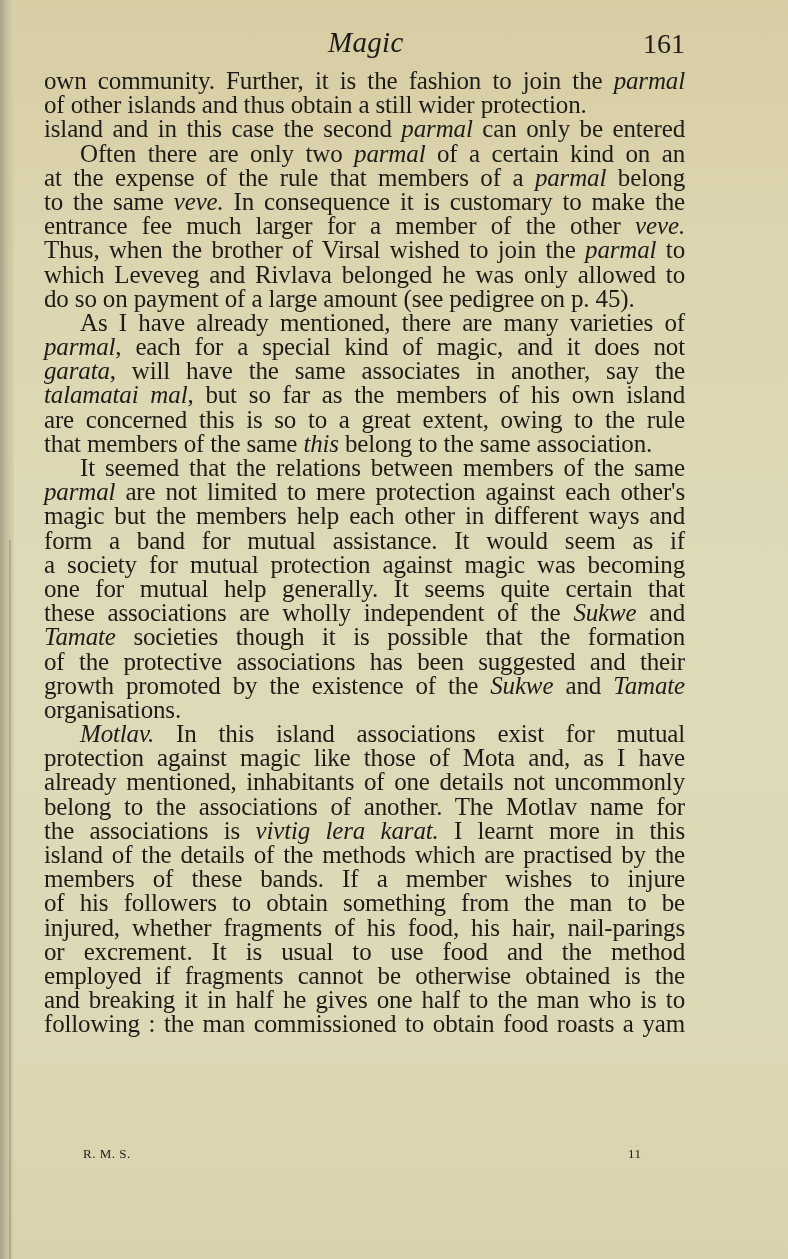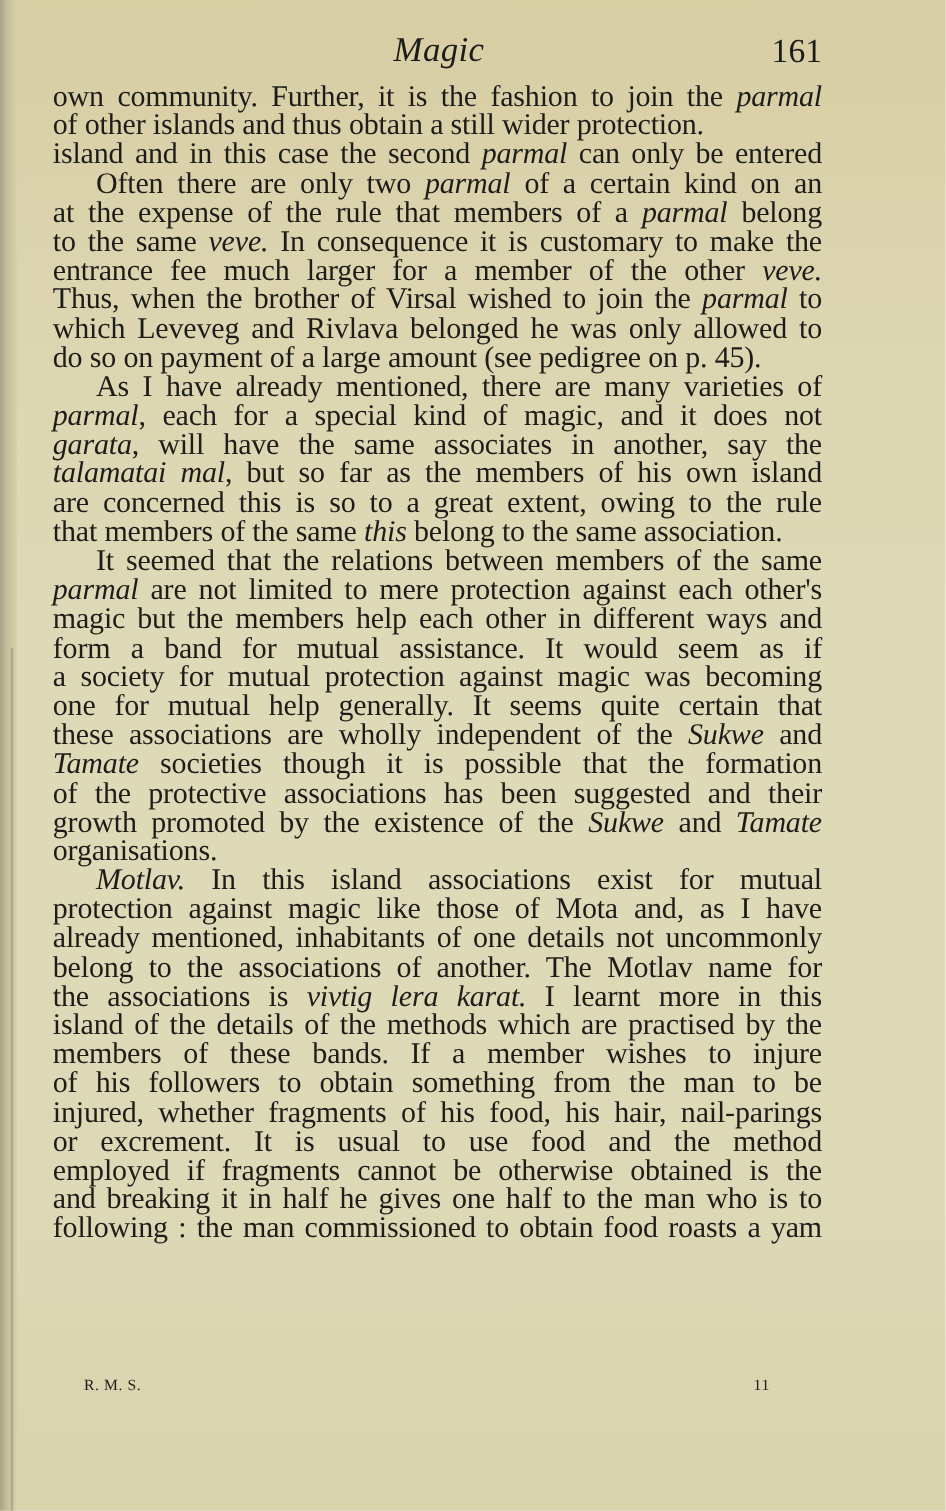--- a/index.html
+++ b/index.html
@@ -36,21 +36,21 @@
     white-space: nowrap; text-align: justify; text-align-last: justify;
     letter-spacing: -0.15px;
   }
   .line.last { text-align-last: left; }
   .line.indent { padding-left: 36px; }
   i { font-style: italic; }
   .footer {
     position: absolute; top: 1146px; left: 0; width: 788px; height: 20px;
     font-size: 13px; letter-spacing: 0.5px;
   }
-  .sig { position: absolute; left: 70px; top: 0; }
+  .sig { position: absolute; left: 83px; top: 0; }
   .gather { position: absolute; left: 628px; top: 0; }
 </style>
 </head>
 <body>
 
 <div class="gutter"></div>
 <div class="gutter-line"></div>
 
 <div class="running-head">
   <span class="rh-title">Magic</span>

